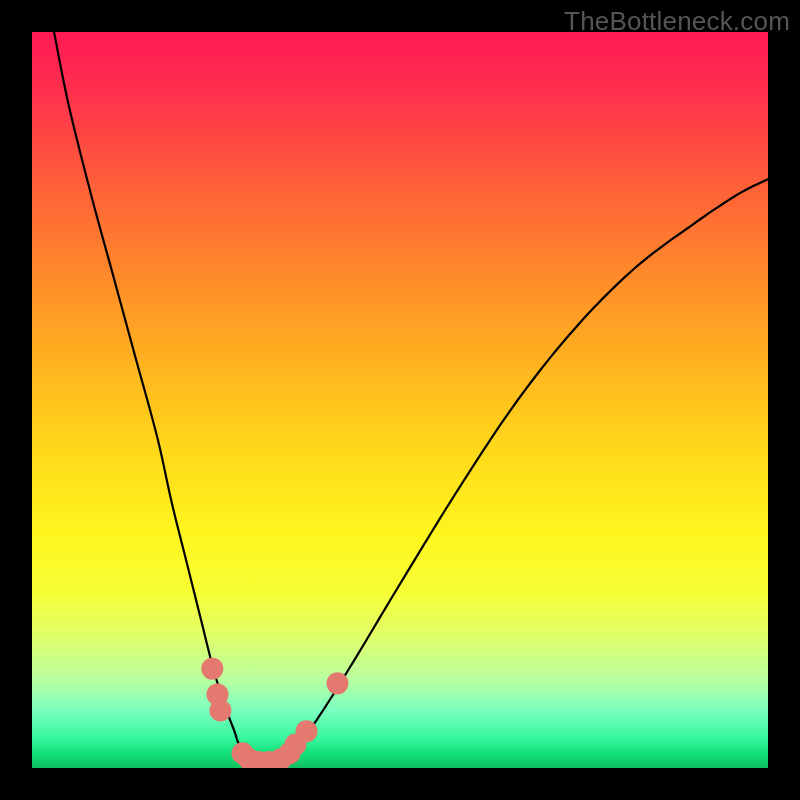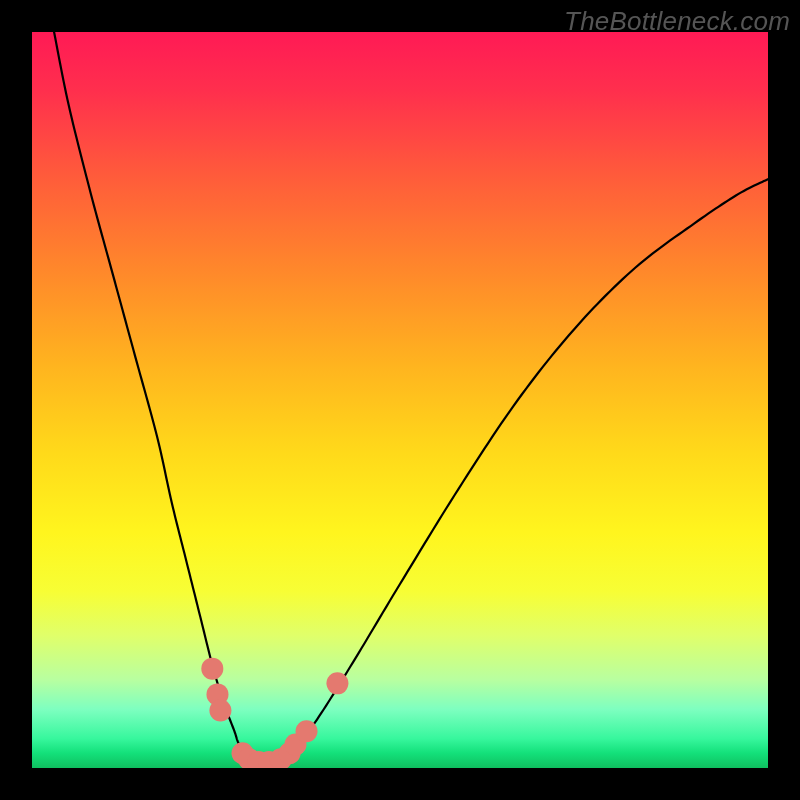--- a/index.html
+++ b/index.html
@@ -11,21 +11,20 @@
     overflow: hidden;
     font-family: Arial, Helvetica, sans-serif;
   }
   .frame {
     position: absolute;
     left: 0;
     top: 0;
     width: 800px;
     height: 800px;
     background: #000;
-    font-style: italic;
   }
   .plot-area {
     position: absolute;
     left: 32px;
     top: 32px;
     width: 736px;
     height: 736px;
     overflow: hidden;
   }
   .gradient {

